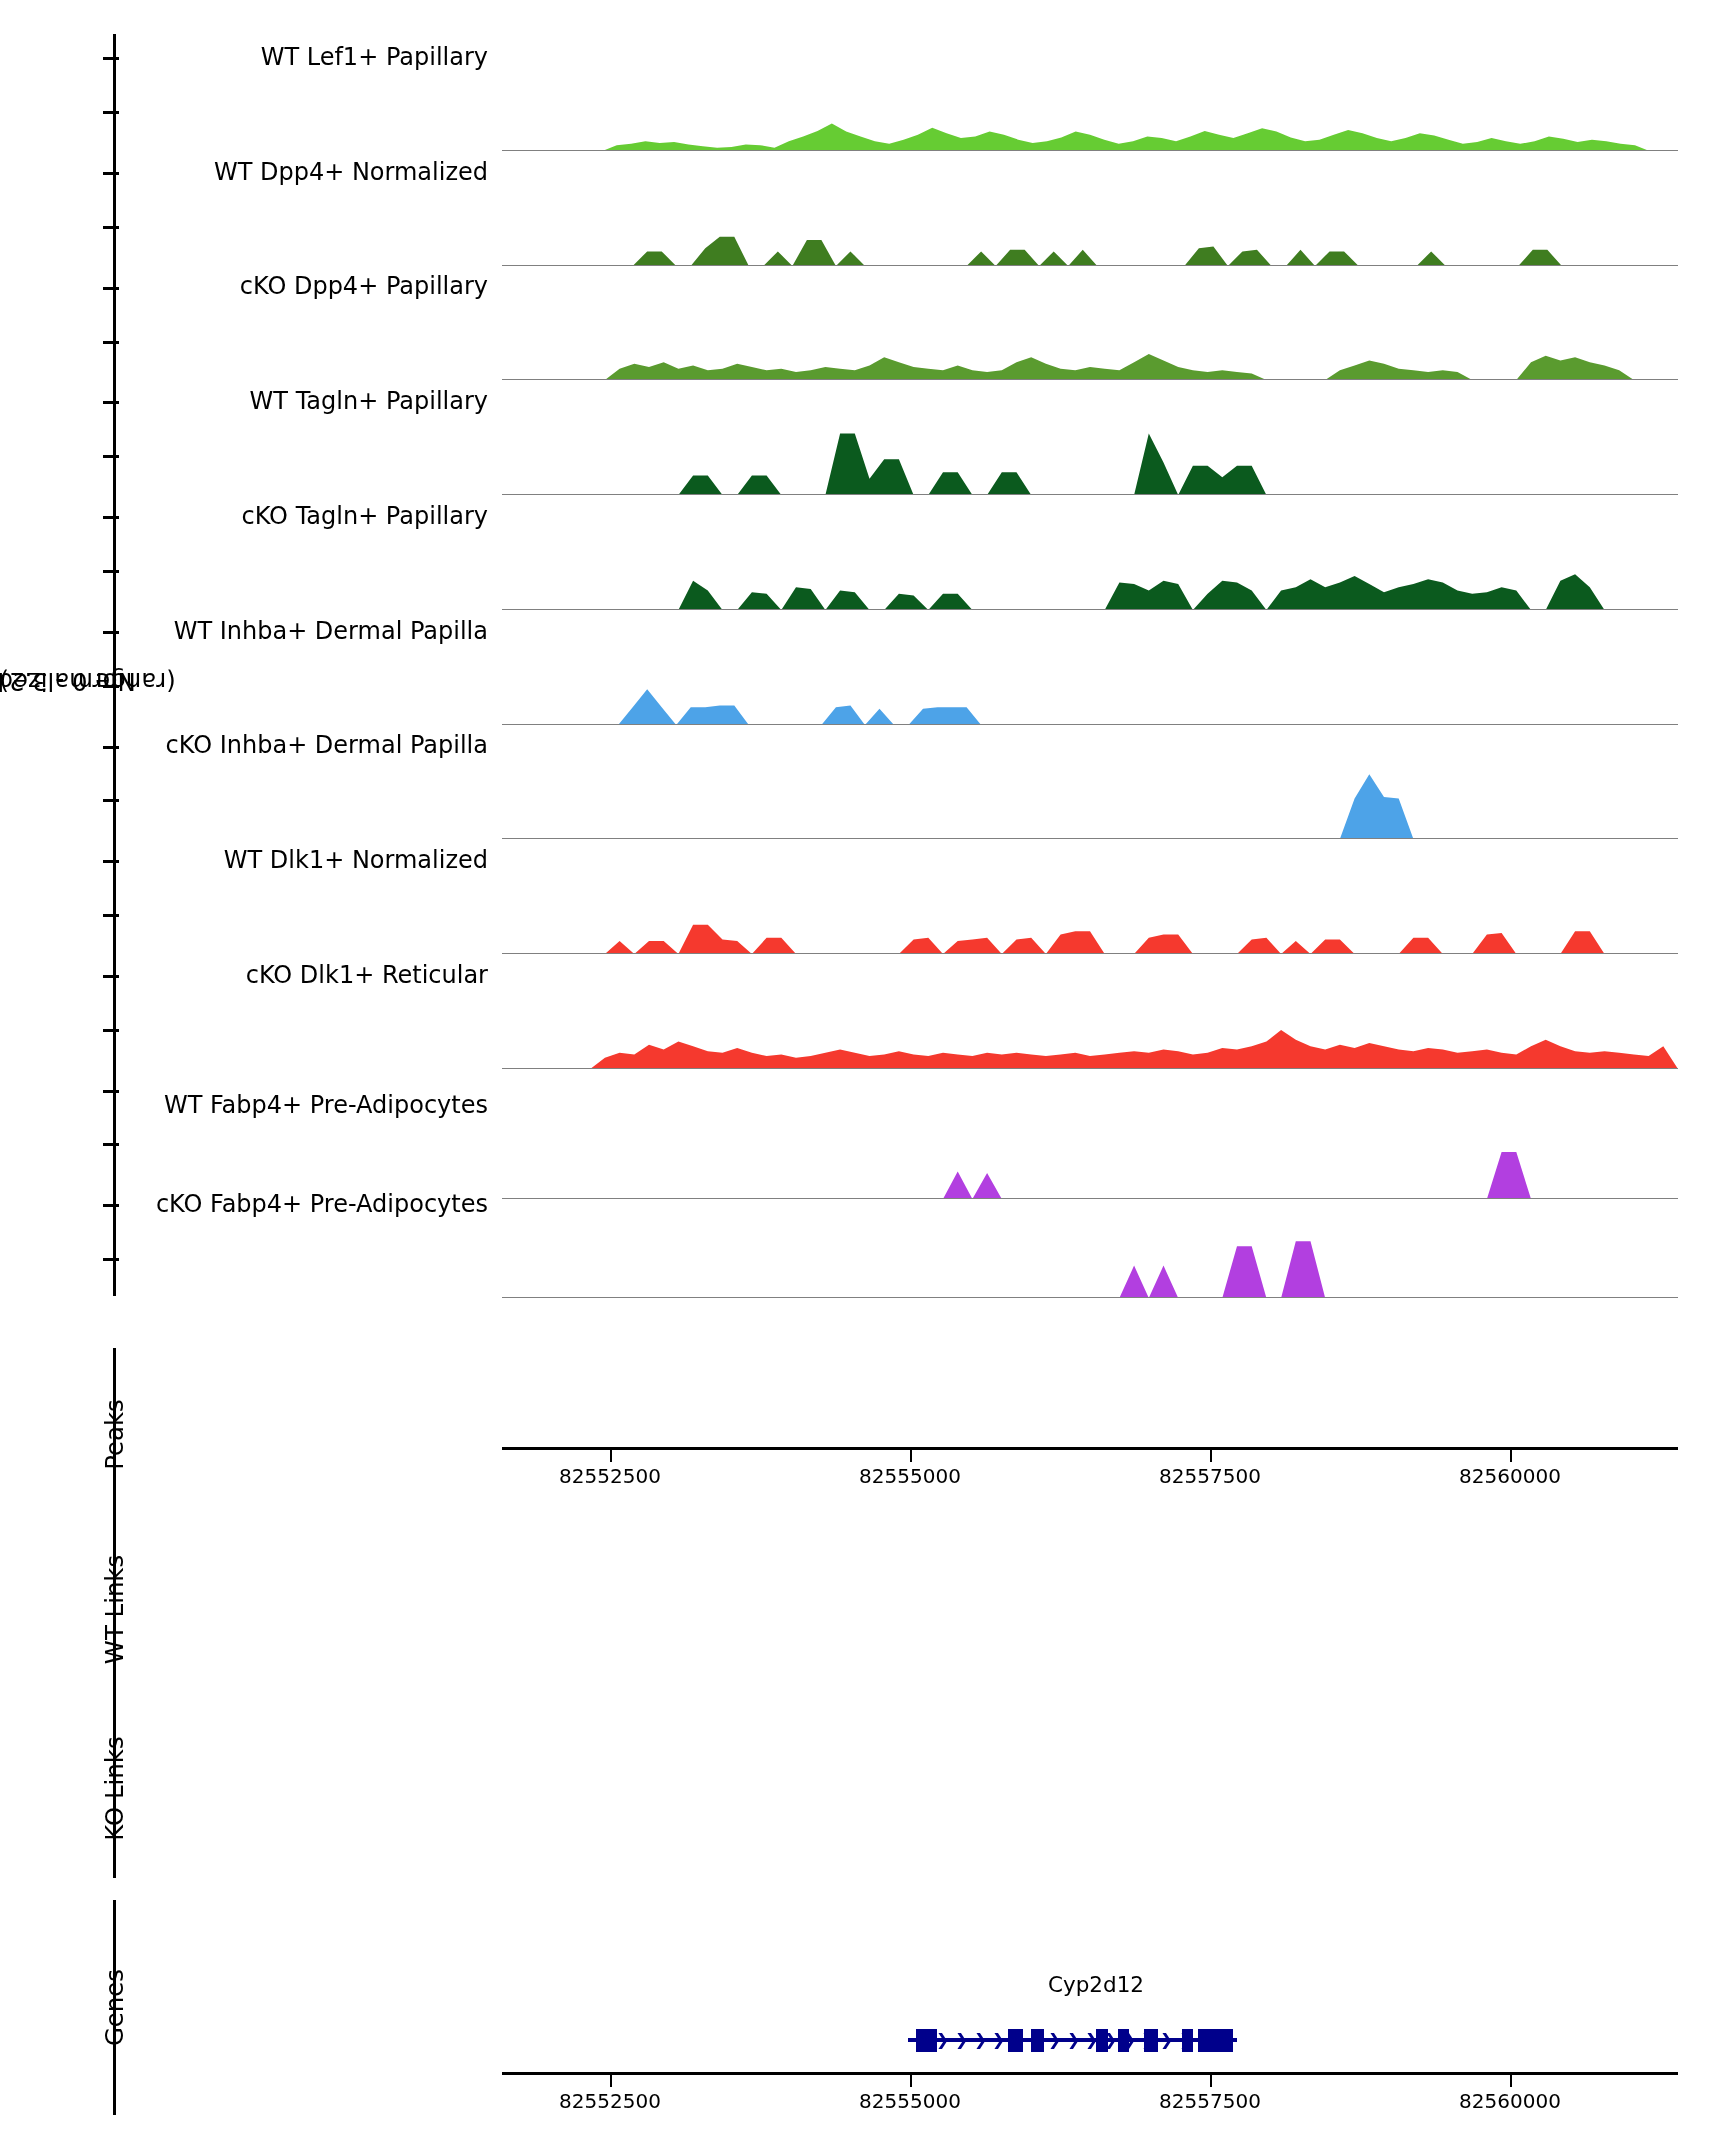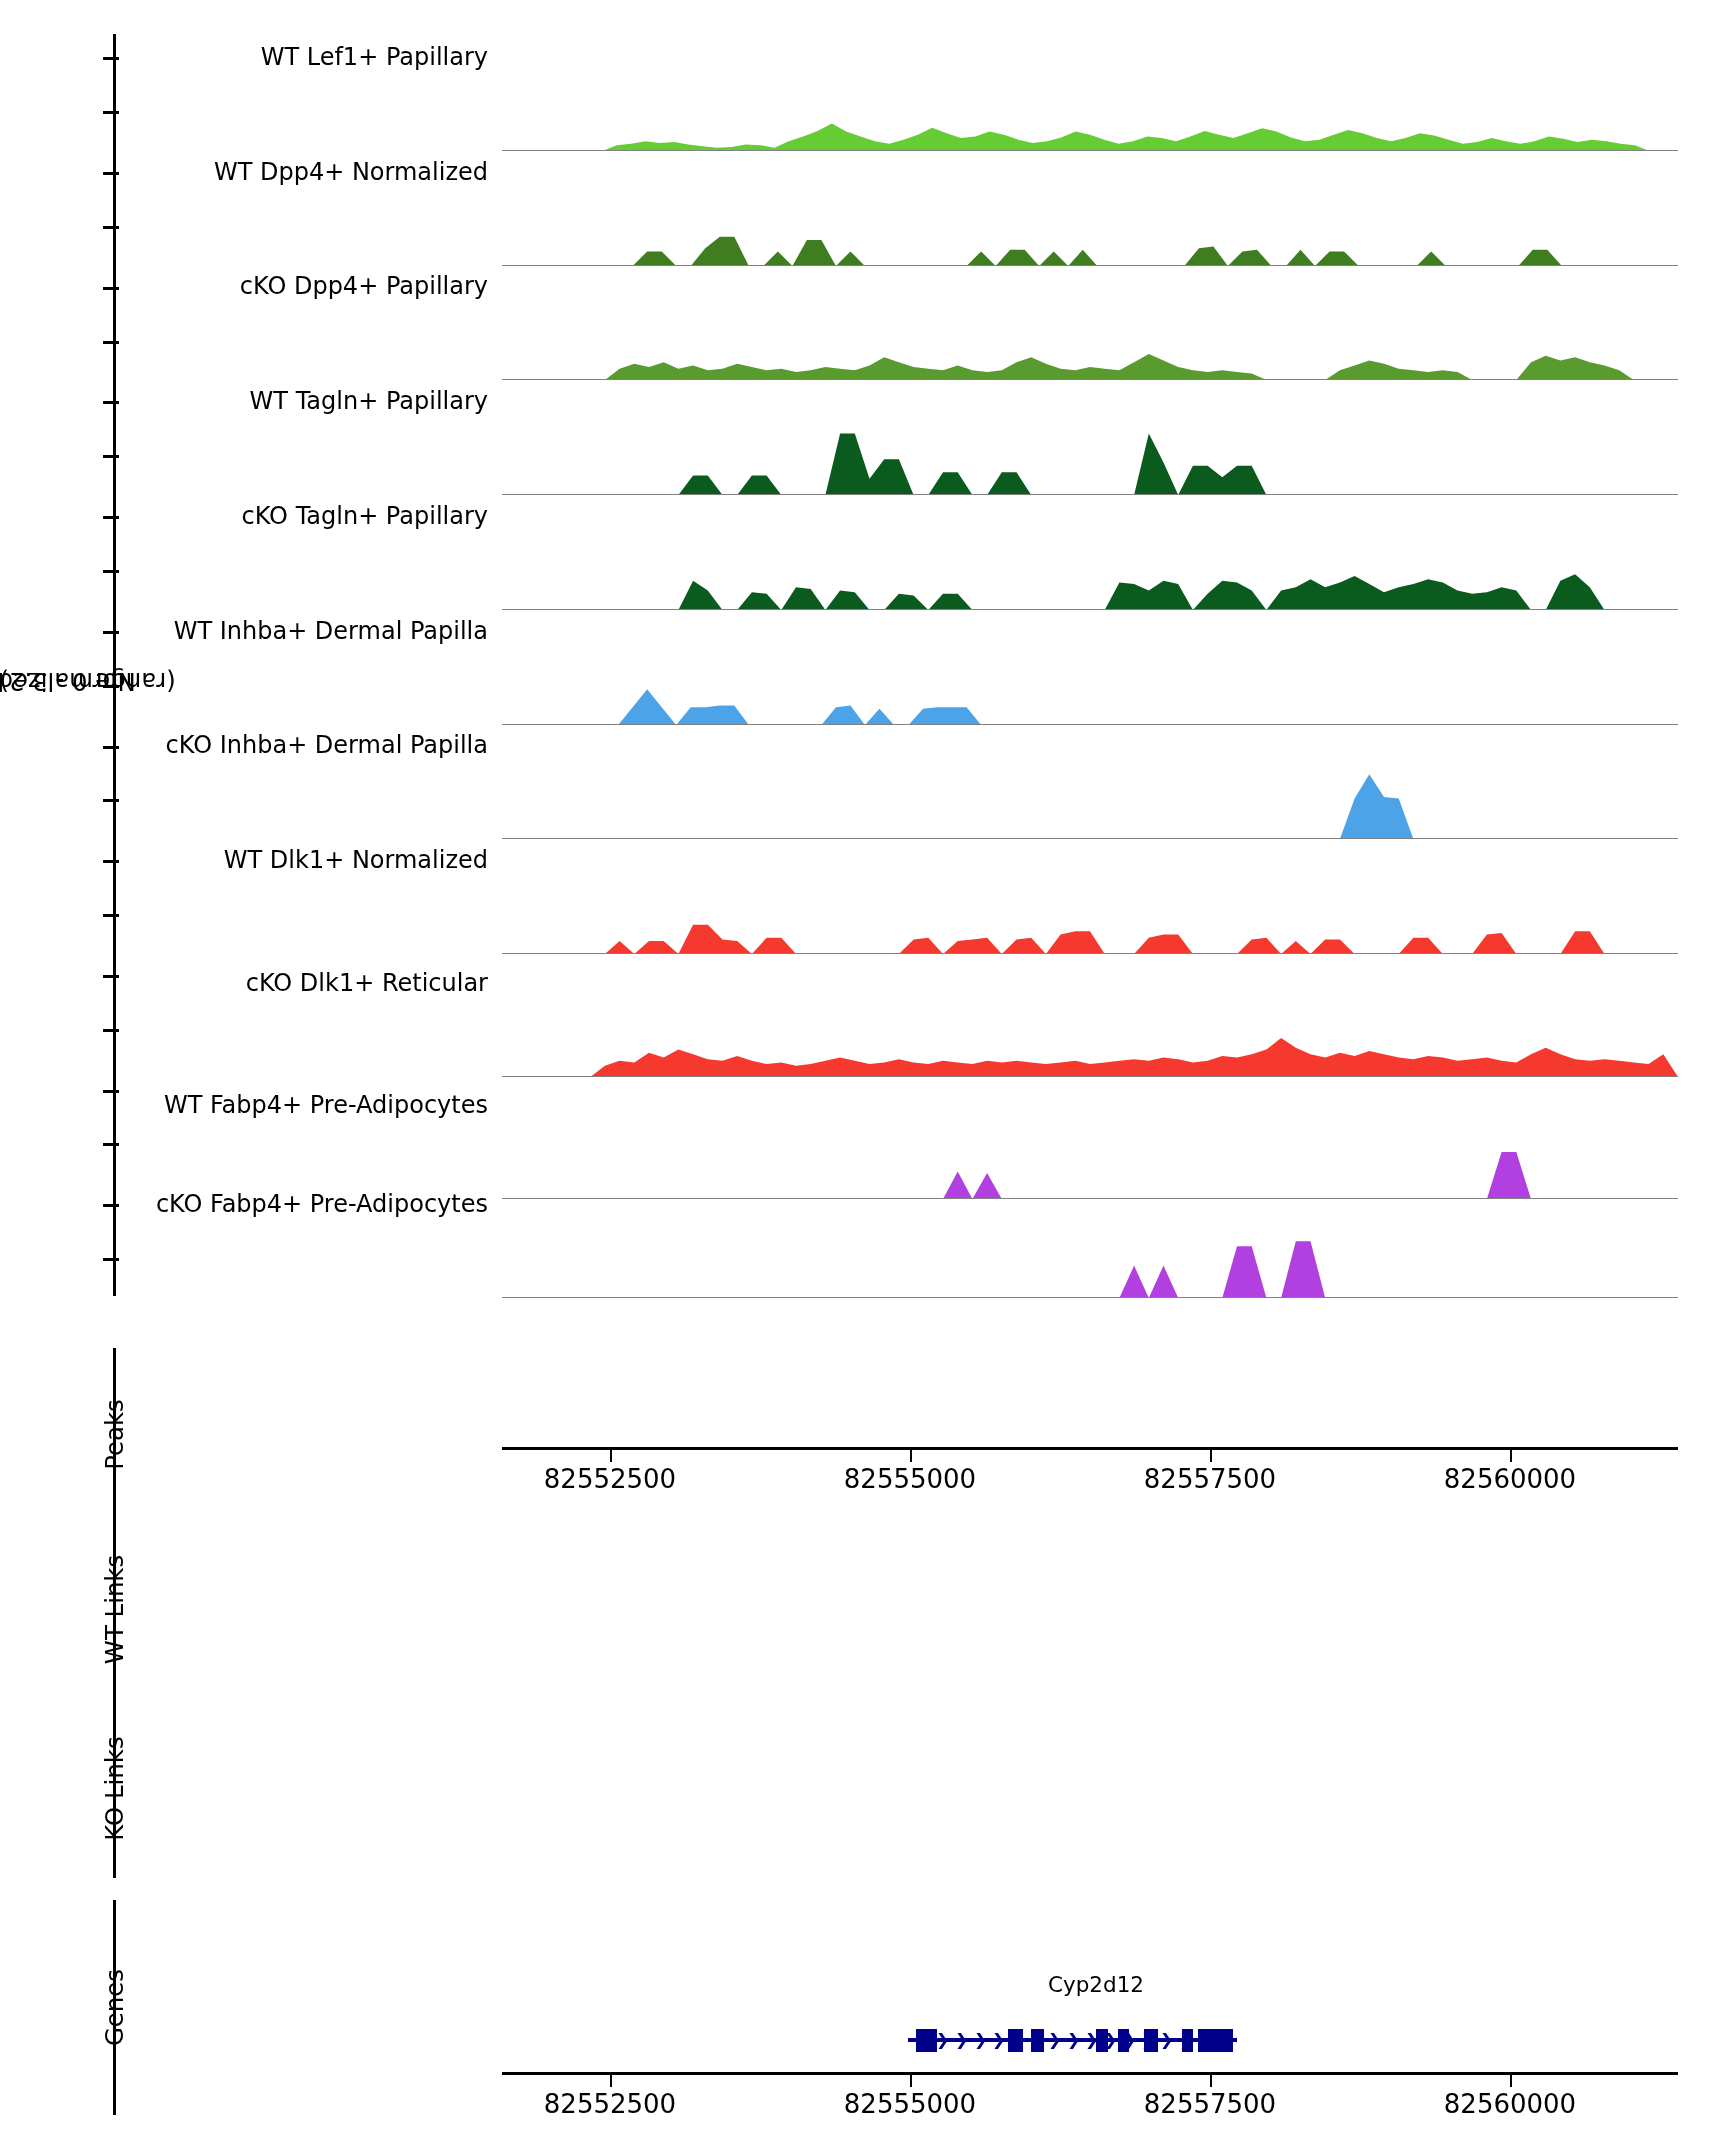--- a/index.html
+++ b/index.html
@@ -37,21 +37,21 @@
   .track .tname{
     position:absolute;right:1190px;top:0px;white-space:nowrap;font-size:24px;color:#000;
     text-align:right;
   }
   .track .baseline{position:absolute;left:0;bottom:0;width:100%;height:1.4px;background:#808080;}
   .track svg{position:absolute;left:0;top:0;width:100%;height:100%;display:block;}
 
   
   .xaxis{position:absolute;left:502px;width:1176px;height:2.9px;background:#000;}
   .xtick{position:absolute;width:2.2px;height:11.5px;background:#000;}
-  .xticklabel{position:absolute;font-size:26px;transform:translateX(-50%);white-space:nowrap;}
+  .xticklabel{position:absolute;font-size:20px;transform:translateX(-50%);white-space:nowrap;}
   .xtitle{position:absolute;width:100%;text-align:center;font-size:27px;}
 
   
   .genebody{position:absolute;height:4.3px;background:#00008B;}
   .exon{position:absolute;background:#00008B;}
   .genename{position:absolute;font-size:21.5px;transform:translateX(-50%);white-space:nowrap;}
   .arrow{position:absolute;color:#00008B;font-size:16px;line-height:1;}
 </style>
 </head>
 <body>
@@ -131,21 +131,21 @@
         </svg>
         <div class="baseline"></div>
       </div>
       <div class="track" style="top: 846px;">
         <div class="tname">WT Dlk1+ Normalized</div>
         <svg viewBox="0 0 1640 150" preserveAspectRatio="none">
           <path d="M0,150 L0.00,150.00 L20.50,150.00 L41.00,150.00 L61.50,150.00 L82.00,150.00 L102.50,150.00 L123.00,150.00 L143.50,150.00 L164.00,132.00 L184.50,150.00 L205.00,132.00 L225.50,132.00 L246.00,150.00 L266.50,109.50 L287.00,109.50 L307.50,129.75 L328.00,132.00 L348.50,150.00 L369.00,127.50 L389.50,127.50 L410.00,150.00 L430.50,150.00 L451.00,150.00 L471.50,150.00 L492.00,150.00 L512.50,150.00 L533.00,150.00 L553.50,150.00 L574.00,129.75 L594.50,127.50 L615.00,150.00 L635.50,132.00 L656.00,129.75 L676.50,127.50 L697.00,150.00 L717.50,129.75 L738.00,127.50 L758.50,150.00 L779.00,123.00 L799.50,118.50 L820.00,118.50 L840.50,150.00 L861.00,150.00 L881.50,150.00 L902.00,127.50 L922.50,123.00 L943.00,123.00 L963.50,150.00 L984.00,150.00 L1004.50,150.00 L1025.00,150.00 L1045.50,129.75 L1066.00,127.50 L1086.50,150.00 L1107.00,132.00 L1127.50,150.00 L1148.00,129.75 L1168.50,129.75 L1189.00,150.00 L1209.50,150.00 L1230.00,150.00 L1250.50,150.00 L1271.00,127.50 L1291.50,127.50 L1312.00,150.00 L1332.50,150.00 L1353.00,150.00 L1373.50,123.00 L1394.00,120.75 L1414.50,150.00 L1435.00,150.00 L1455.50,150.00 L1476.00,150.00 L1496.50,118.50 L1517.00,118.50 L1537.50,150.00 L1558.00,150.00 L1578.50,150.00 L1599.00,150.00 L1619.50,150.00 L1640.00,150.00 L1640,150 Z" fill="#f5392e"></path>
         </svg>
         <div class="baseline"></div>
       </div>
-      <div class="track" style="top: 961px; margin-top: 8px;">
+      <div class="track" style="top: 961px;">
         <div class="tname">cKO Dlk1+ Reticular</div>
         <svg viewBox="0 0 1640 150" preserveAspectRatio="none">
           <path d="M0,150 L0.00,150.00 L20.50,150.00 L41.00,150.00 L61.50,150.00 L82.00,150.00 L102.50,150.00 L123.00,150.00 L143.50,134.25 L164.00,127.50 L184.50,129.75 L205.00,116.25 L225.50,123.00 L246.00,111.75 L266.50,118.50 L287.00,125.25 L307.50,127.50 L328.00,120.75 L348.50,127.50 L369.00,132.00 L389.50,129.75 L410.00,134.25 L430.50,132.00 L451.00,127.50 L471.50,123.00 L492.00,127.50 L512.50,132.00 L533.00,129.75 L553.50,125.25 L574.00,129.75 L594.50,132.00 L615.00,127.50 L635.50,129.75 L656.00,132.00 L676.50,127.50 L697.00,129.75 L717.50,127.50 L738.00,129.75 L758.50,132.00 L779.00,129.75 L799.50,127.50 L820.00,132.00 L840.50,129.75 L861.00,127.50 L881.50,125.25 L902.00,127.50 L922.50,123.00 L943.00,125.25 L963.50,129.75 L984.00,127.50 L1004.50,120.75 L1025.00,123.00 L1045.50,118.50 L1066.00,111.75 L1086.50,96.00 L1107.00,109.50 L1127.50,118.50 L1148.00,123.00 L1168.50,116.25 L1189.00,120.75 L1209.50,114.00 L1230.00,118.50 L1250.50,123.00 L1271.00,125.25 L1291.50,120.75 L1312.00,123.00 L1332.50,127.50 L1353.00,125.25 L1373.50,123.00 L1394.00,127.50 L1414.50,129.75 L1435.00,118.50 L1455.50,109.50 L1476.00,118.50 L1496.50,125.25 L1517.00,127.50 L1537.50,125.25 L1558.00,127.50 L1578.50,129.75 L1599.00,132.00 L1619.50,118.50 L1640.00,150.00 L1640,150 Z" fill="#f5392e"></path>
         </svg>
         <div class="baseline"></div>
       </div>
       <div class="track" style="top: 1075px; margin-top: 16px;">
         <div class="tname">WT Fabp4+ Pre-Adipocytes</div>
         <svg viewBox="0 0 1640 150" preserveAspectRatio="none">
           <path d="M0,150 L0.00,150.00 L20.50,150.00 L41.00,150.00 L61.50,150.00 L82.00,150.00 L102.50,150.00 L123.00,150.00 L143.50,150.00 L164.00,150.00 L184.50,150.00 L205.00,150.00 L225.50,150.00 L246.00,150.00 L266.50,150.00 L287.00,150.00 L307.50,150.00 L328.00,150.00 L348.50,150.00 L369.00,150.00 L389.50,150.00 L410.00,150.00 L430.50,150.00 L451.00,150.00 L471.50,150.00 L492.00,150.00 L512.50,150.00 L533.00,150.00 L553.50,150.00 L574.00,150.00 L594.50,150.00 L615.00,150.00 L635.50,111.75 L656.00,150.00 L676.50,114.00 L697.00,150.00 L717.50,150.00 L738.00,150.00 L758.50,150.00 L779.00,150.00 L799.50,150.00 L820.00,150.00 L840.50,150.00 L861.00,150.00 L881.50,150.00 L902.00,150.00 L922.50,150.00 L943.00,150.00 L963.50,150.00 L984.00,150.00 L1004.50,150.00 L1025.00,150.00 L1045.50,150.00 L1066.00,150.00 L1086.50,150.00 L1107.00,150.00 L1127.50,150.00 L1148.00,150.00 L1168.50,150.00 L1189.00,150.00 L1209.50,150.00 L1230.00,150.00 L1250.50,150.00 L1271.00,150.00 L1291.50,150.00 L1312.00,150.00 L1332.50,150.00 L1353.00,150.00 L1373.50,150.00 L1394.00,84.75 L1414.50,84.75 L1435.00,150.00 L1455.50,150.00 L1476.00,150.00 L1496.50,150.00 L1517.00,150.00 L1537.50,150.00 L1558.00,150.00 L1578.50,150.00 L1599.00,150.00 L1619.50,150.00 L1640.00,150.00 L1640,150 Z" fill="#b23fe0"></path>

